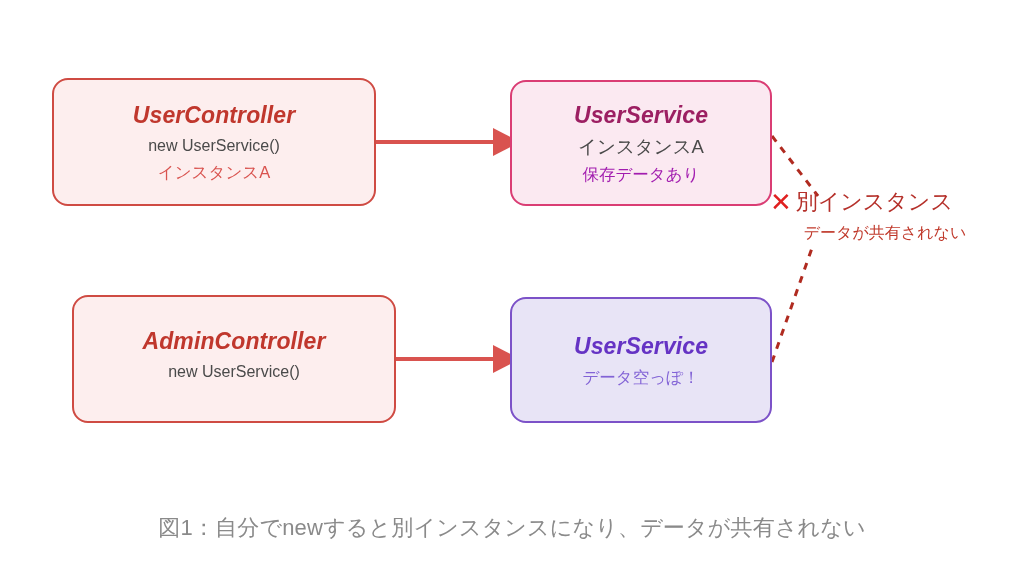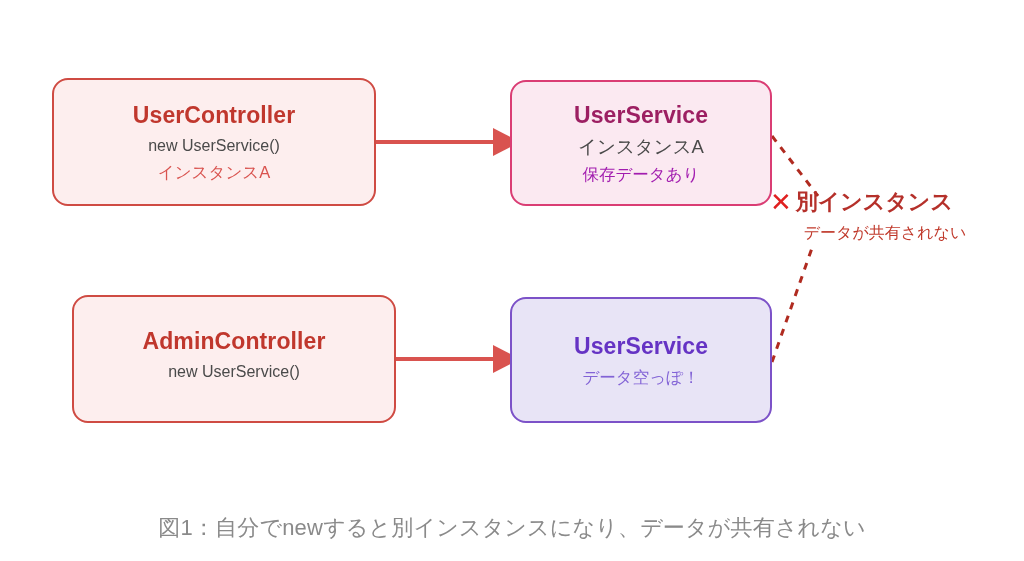--- a/index.html
+++ b/index.html
@@ -37,20 +37,21 @@
     display: flex;
     flex-direction: column;
     align-items: center;
     justify-content: center;
     text-align: center;
   }
   .node .n-title {
     font-weight: bold;
     letter-spacing: .1px;
     line-height: 1.1;
+    font-style: italic;
   }
   .node .n-sub {
     color: #4a4a4a;
     line-height: 1.1;
   }
   .node .n-note {
     line-height: 1.1;
   }
 
   
@@ -141,21 +142,21 @@
     white-space: nowrap;
   }
   #annotation .ann-x {
     font-size: 26px;
     font-weight: bold;
     color: #e02020;
     line-height: 1;
   }
   #annotation .ann-title {
     font-size: 22px;
-    font-weight: bold;
+    font-weight: normal;
     color: #b5302a;
     line-height: 1.1;
   }
   #annotation .ann-sub {
     margin-top: 8px;
     font-size: 16px;
     color: #c0392b;
     line-height: 1.2;
     text-align: center;
     padding-right: 14px;

